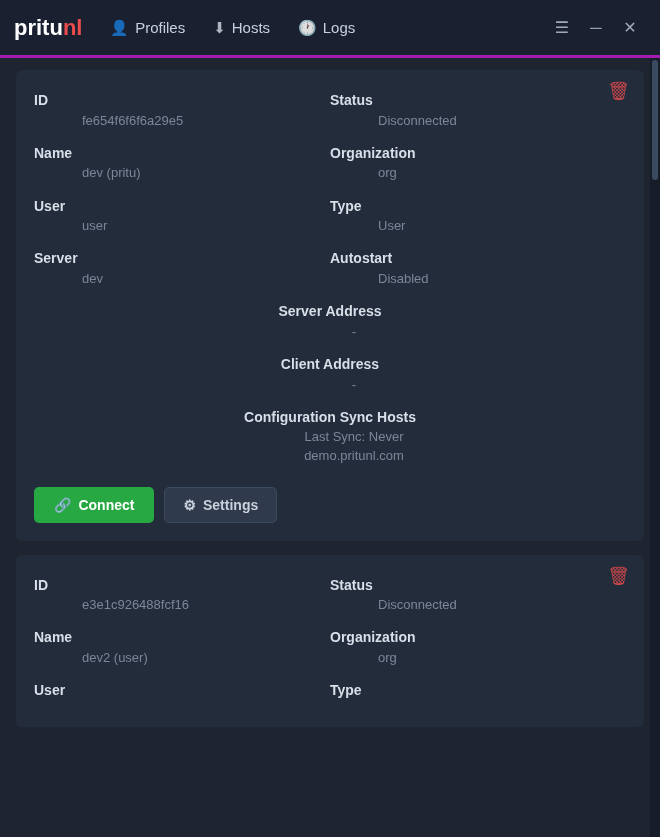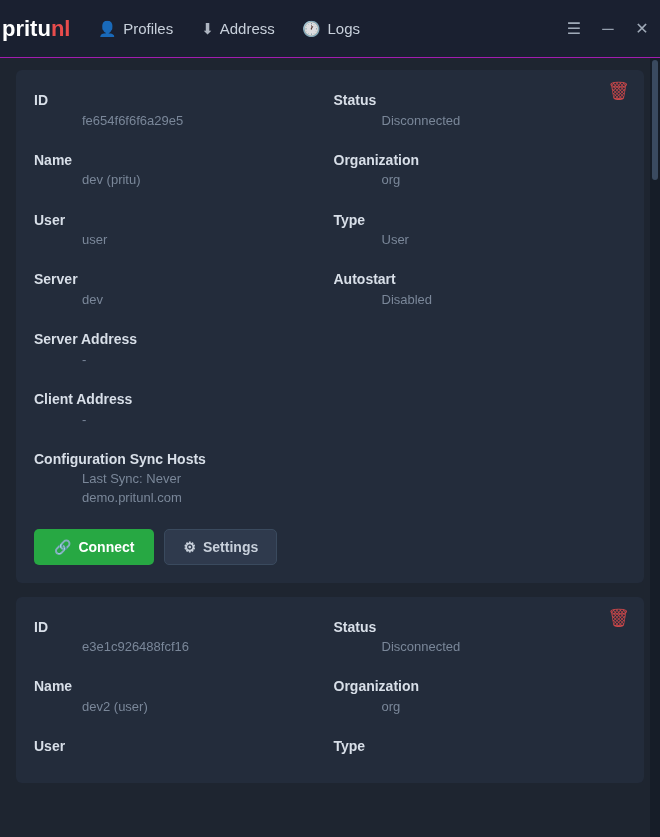--- a/index.html
+++ b/index.html
@@ -11,22 +11,22 @@
       color: #c8d0db;
       overflow-x: hidden;
     }
 
     
     .navbar {
       display: flex;
       align-items: center;
       background-color: #1a2030;
       height: 58px;
-      padding: 0 2px;
-      border-bottom: 1px solid #a21caf;
+      padding: 0 14px;
+      border-bottom: 3px solid #a21caf;
     }
     .logo {
       font-size: 22px;
       font-weight: 700;
       color: #ffffff;
       letter-spacing: 0;
       margin-right: 10px;
       white-space: nowrap;
     }
     .logo span.pri { color: #ffffff; }
@@ -95,21 +95,21 @@
       color: #e84c4c;
       cursor: pointer;
       font-size: 18px;
       line-height: 1;
       opacity: 0.85;
     }
 
     .profile-grid {
       display: grid;
       grid-template-columns: 1fr 1fr;
-      gap: 7px;
+      gap: 0;
     }
 
     .profile-field {
       padding: 7px 0;
     }
     .field-label {
       font-size: 14px;
       font-weight: 600;
       color: #d8dfe8;
       line-height: 1.4;
@@ -118,20 +118,21 @@
       font-size: 13px;
       color: #7a8799;
       line-height: 1.4;
       margin-top: 1px;
       margin-left: 48px;
     }
 
     
     .profile-field.full-width {
       grid-column: 1 / -1;
+      text-align: center;
     }
 
     
     .card-actions {
       display: flex;
       gap: 10px;
       margin-top: 14px;
     }
 
     .btn-connect {
@@ -188,21 +189,21 @@
   <div class="logo">
     <span class="pri">pritu</span><span class="tunl">nl</span>
   </div>
   <div class="nav-items">
     <div class="nav-item">
       <span class="icon">👤</span>
       <span>Profiles</span>
     </div>
     <div class="nav-item">
       <span class="icon">⬇</span>
-      <span>Address</span>
+      <span>Hosts</span>
     </div>
     <div class="nav-item">
       <span class="icon">🕐</span>
       <span>Logs</span>
     </div>
     <div class="nav-spacer"></div>
   </div>
   <div class="nav-controls">
     <div class="nav-ctrl-btn">
       <span>☰</span>

